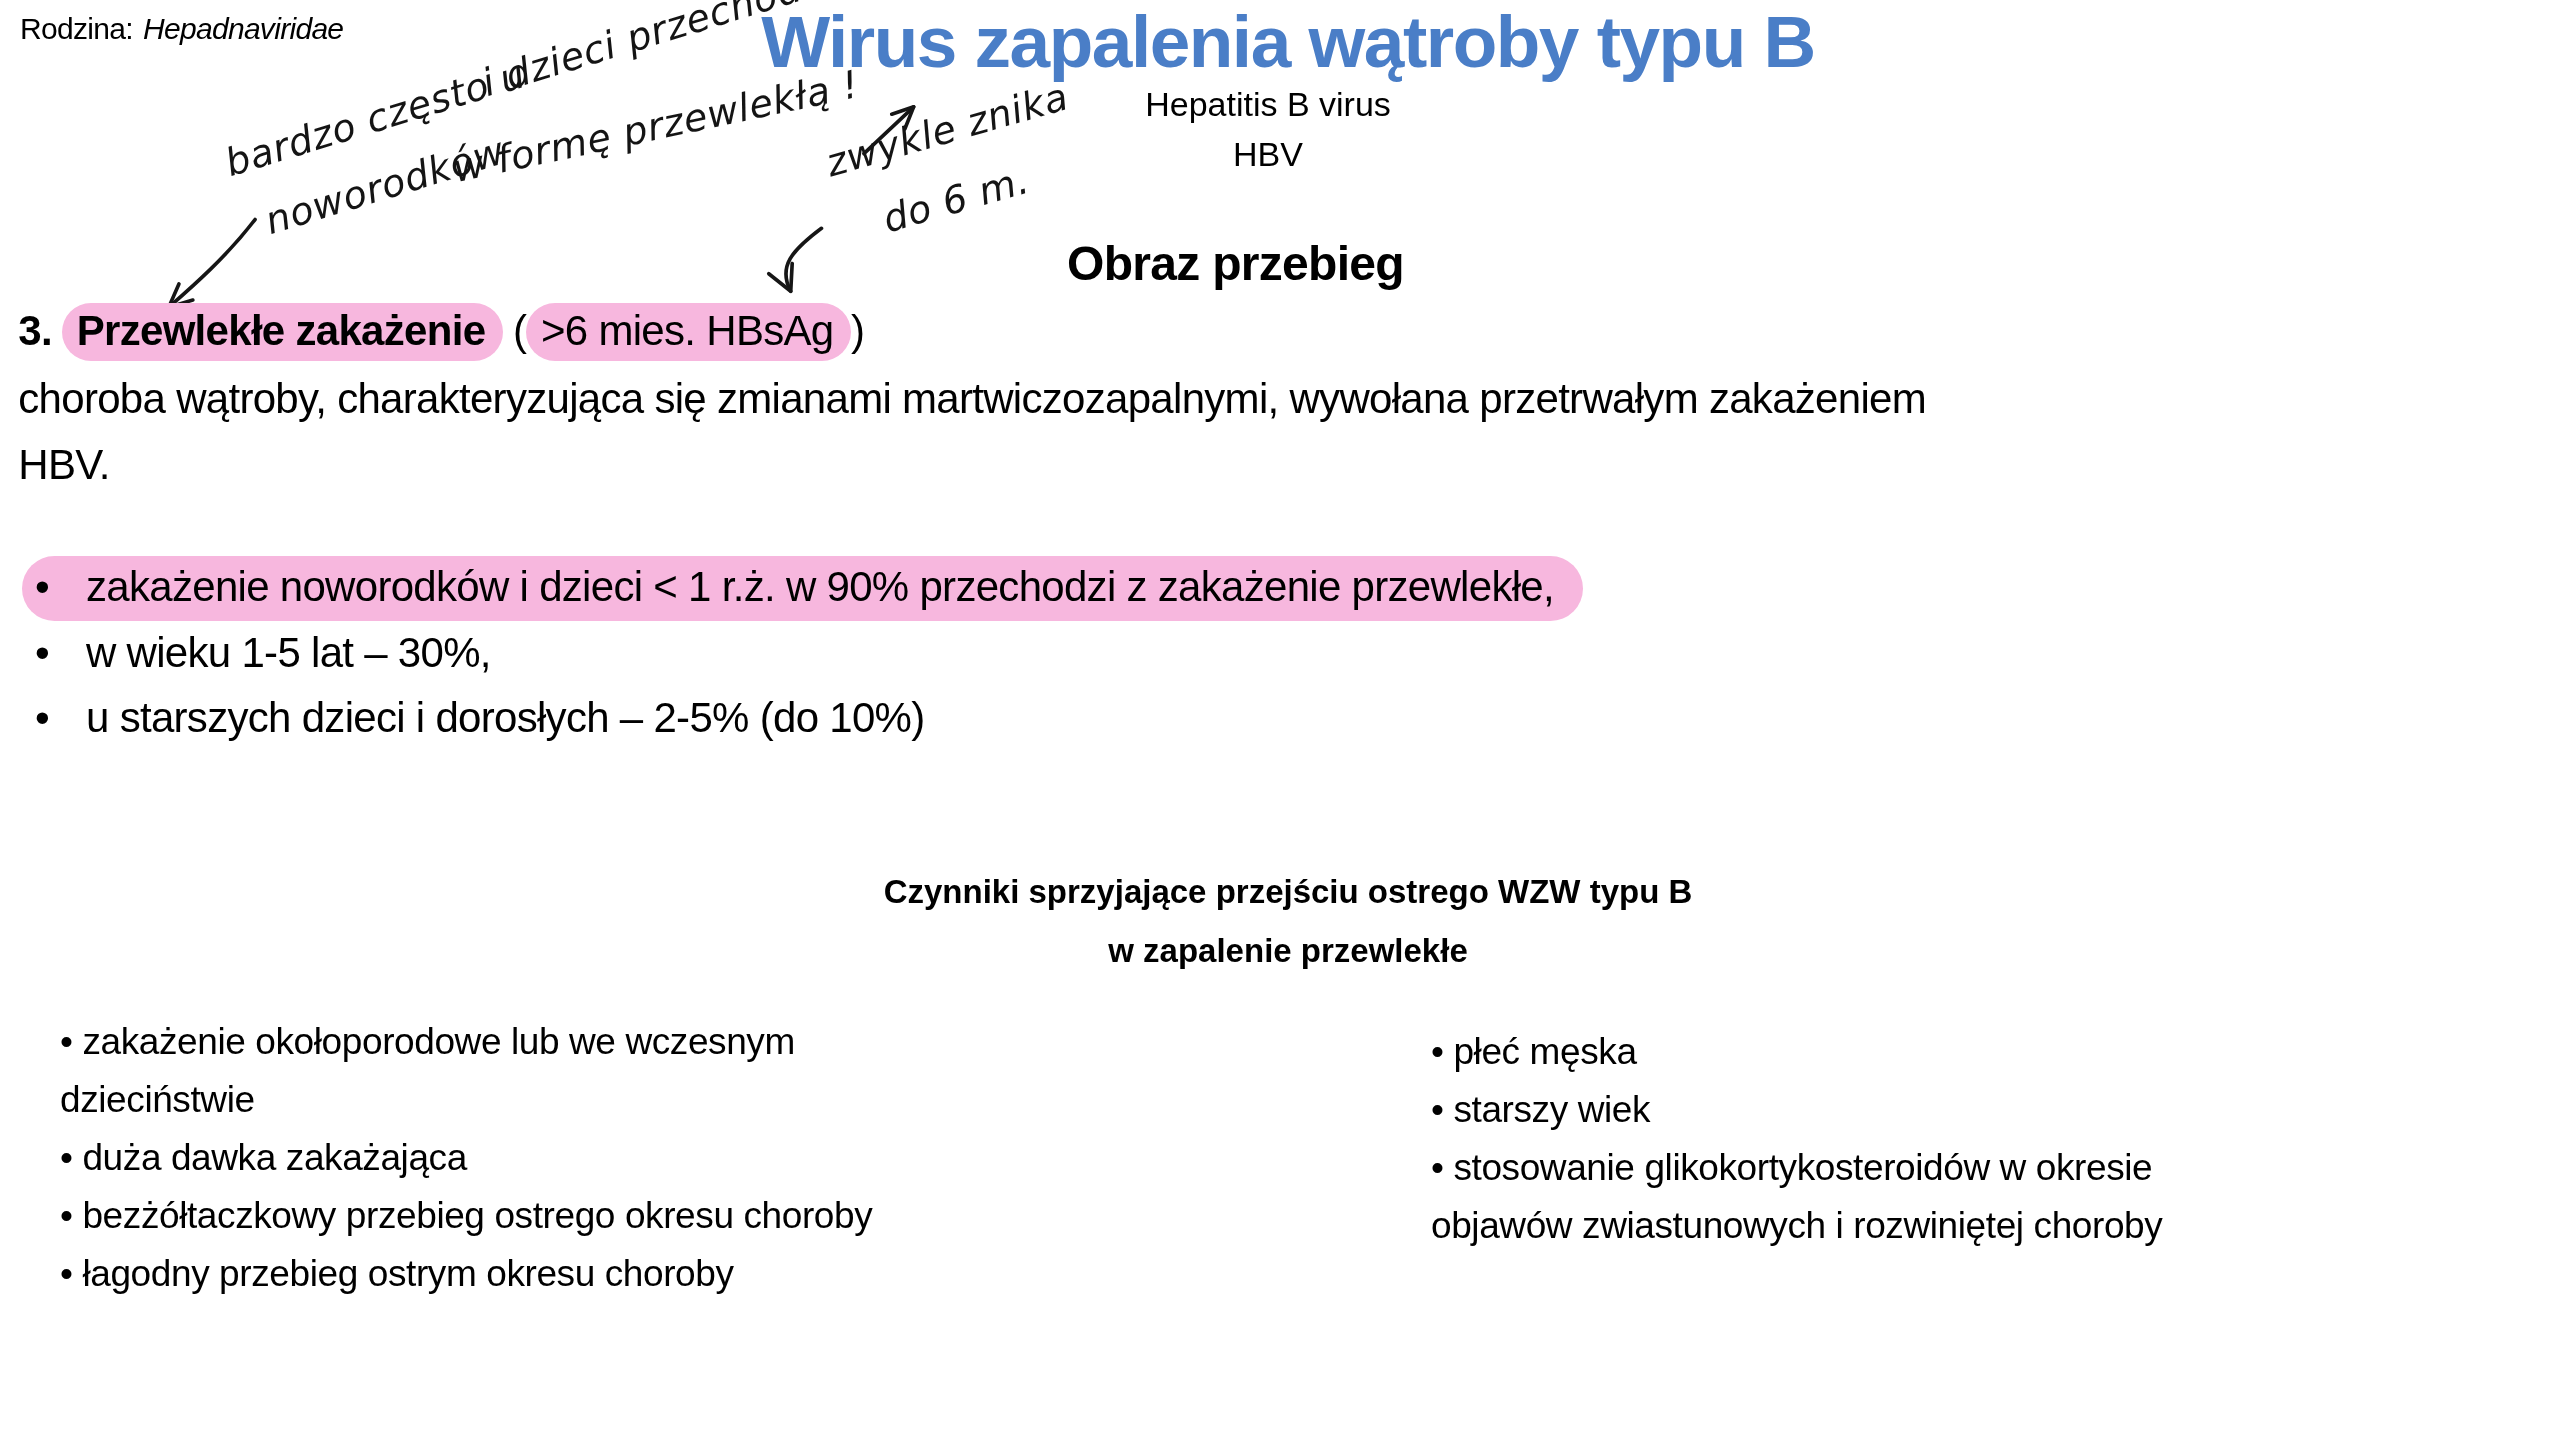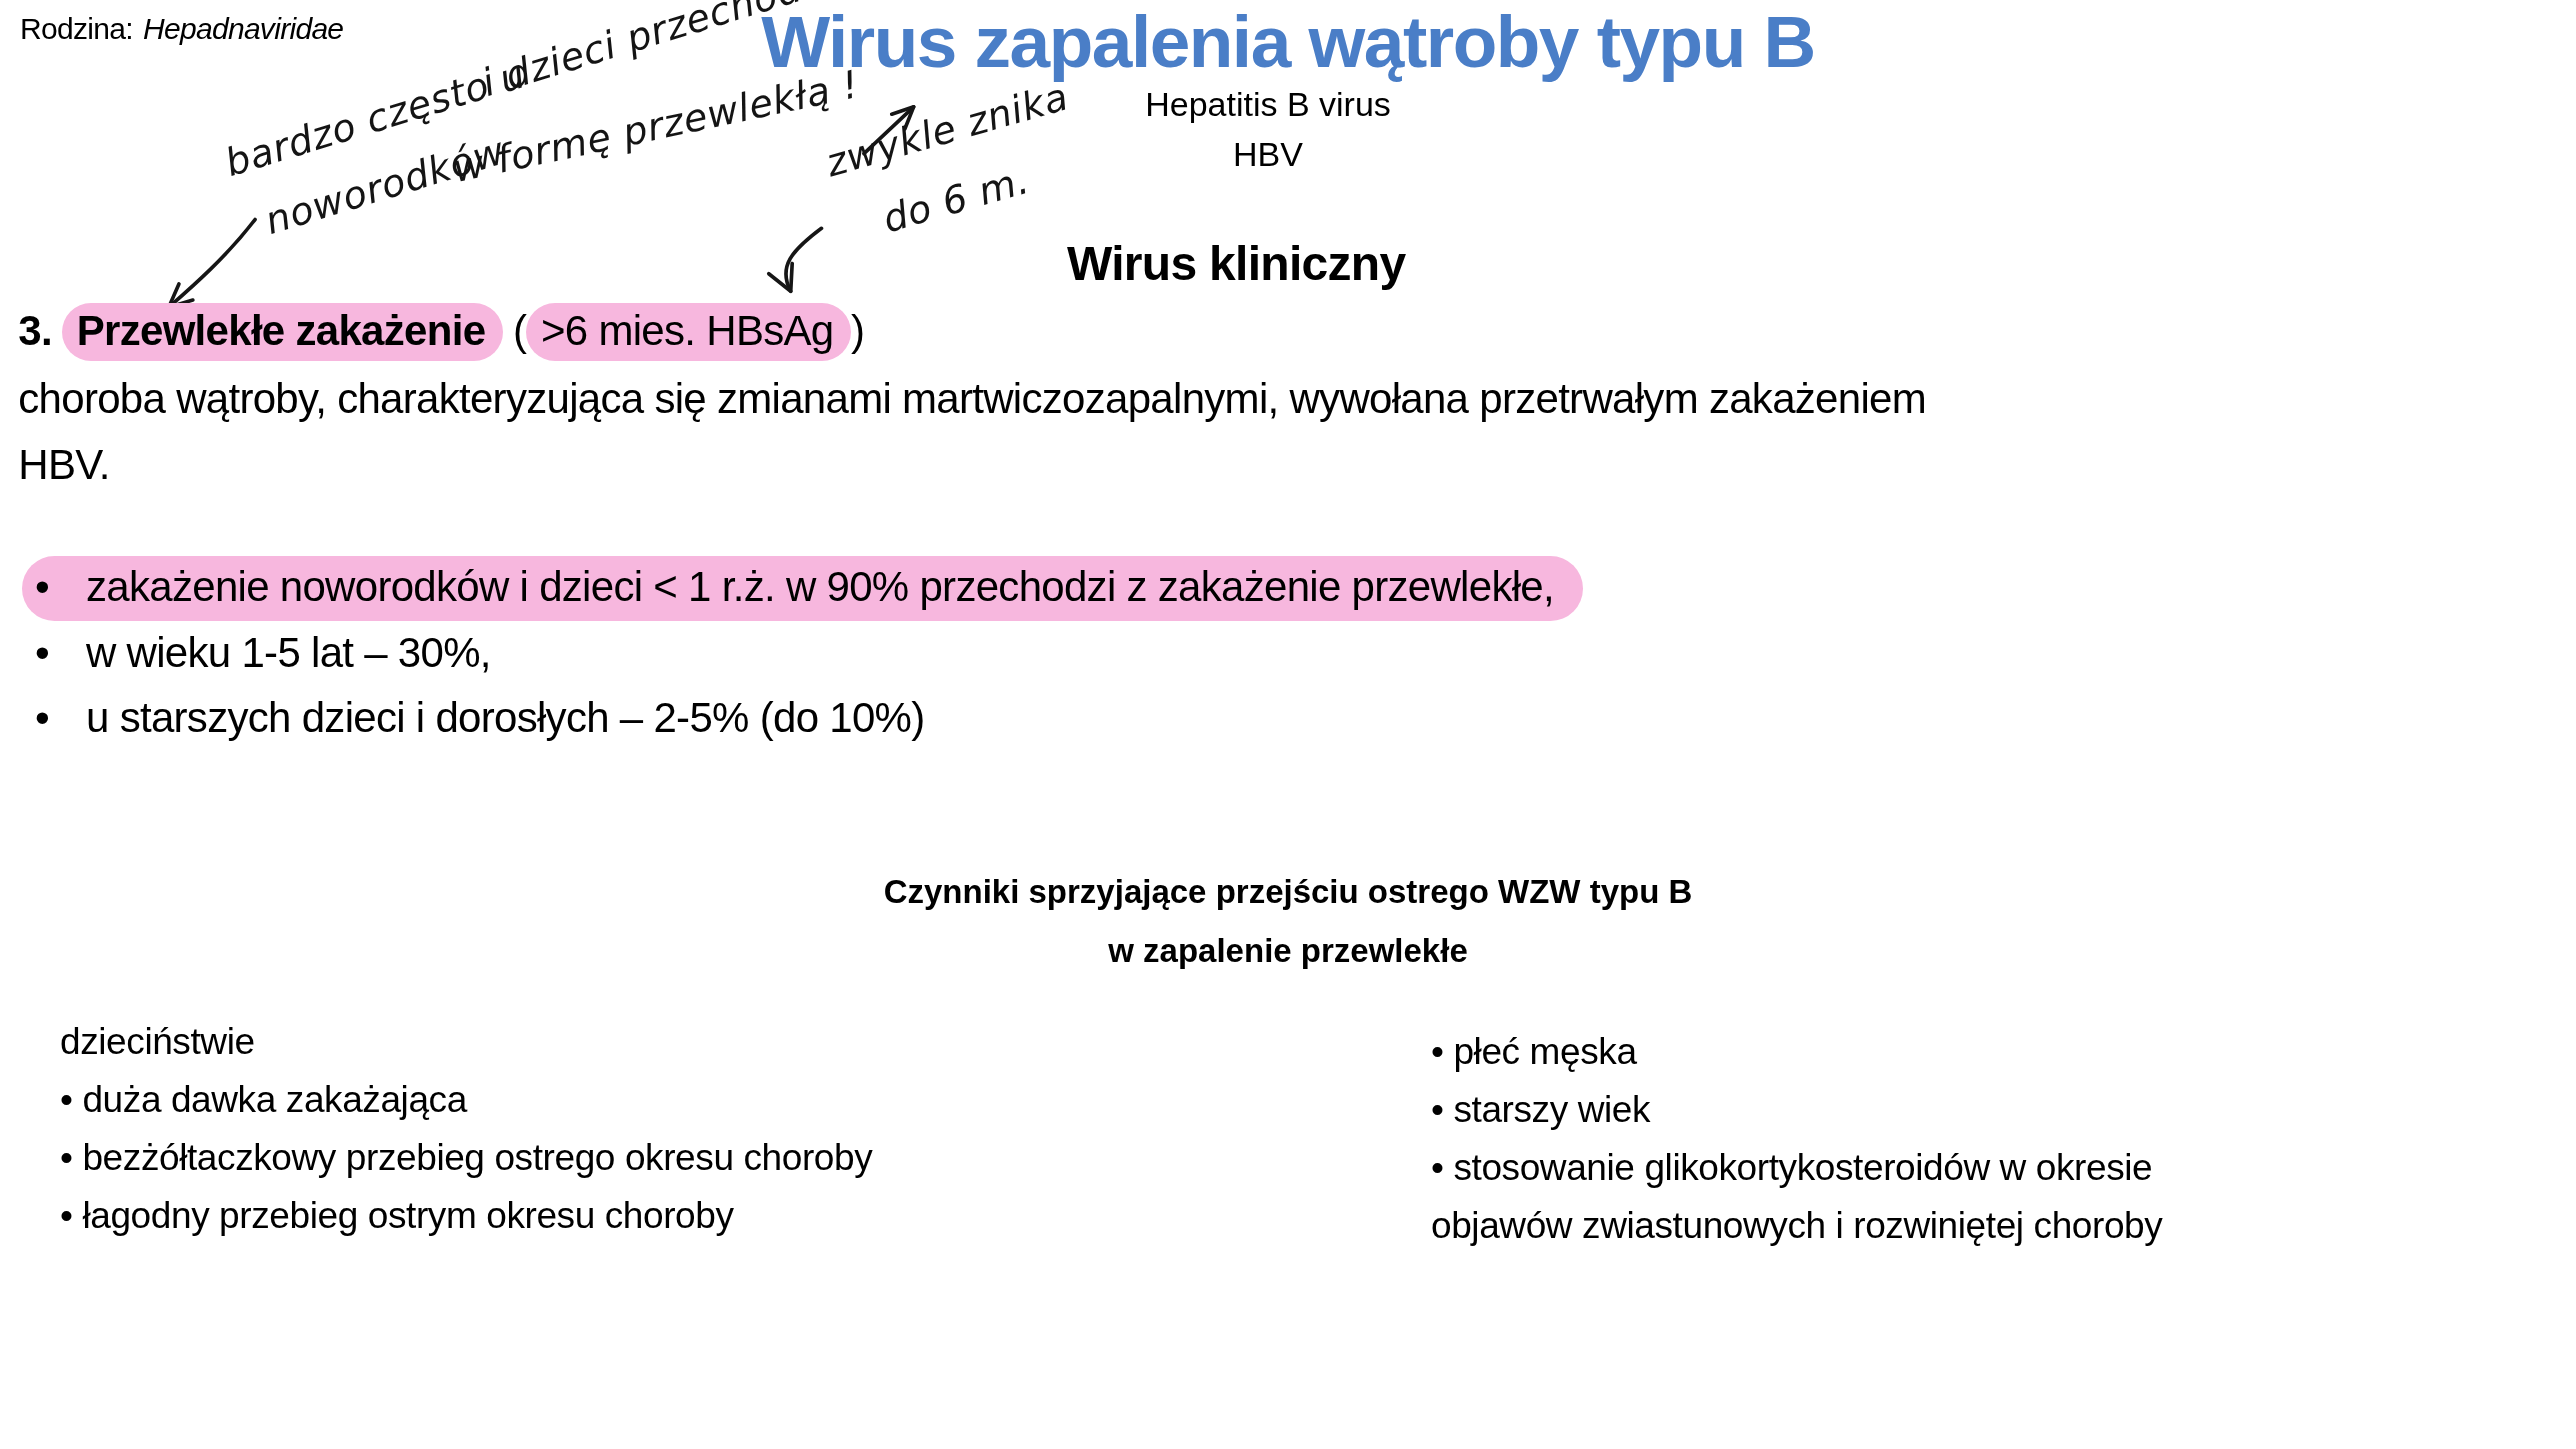--- a/index.html
+++ b/index.html
@@ -74,21 +74,21 @@
   <g fill="none" stroke="#161616" stroke-width="5" stroke-linecap="round" stroke-linejoin="round">
     <path d="M 348 300 C 308 352, 262 392, 230 420"></path>
     <path d="M 263 410 L 230 420 L 244 388"></path>
     <path d="M 1122 312 C 1082 342, 1062 364, 1080 398"></path>
     <path d="M 1082 360 L 1080 398 L 1050 374"></path>
     <path d="M 1180 210 L 1248 146"></path>
     <path d="M 1218 156 L 1248 146 L 1236 176"></path>
   </g>
 </svg>
 
-<div class="abs h-obraz nowrap">Wirus kliniczny</div>
+<div class="abs h-obraz nowrap">Obraz przebieg</div>
 
 <div class="abs bodytext line1 nowrap">
   <span class="b">3.</span><span class="sp"></span><span class="hl b">Przewlekłe zakażenie</span><span class="sp"></span><span>(</span><span class="hl">&gt;6 mies. HBsAg</span><span>)</span>
 </div>
 <div class="abs bodytext line2 nowrap">choroba wątroby, charakteryzująca się zmianami martwiczozapalnymi, wywołana przetrwałym zakażeniem</div>
 <div class="abs bodytext line3 nowrap">HBV.</div>
 
 <div class="abs mid-row row1">
   <span class="dot">•</span><span>zakażenie noworodków i dzieci &lt; 1 r.ż. w 90% przechodzi z zakażenie przewlekłe,</span>
 </div>
@@ -96,20 +96,21 @@
   <span class="dot">•</span><span>w wieku 1-5 lat – 30%,</span>
 </div>
 <div class="abs mid-row row3">
   <span class="dot">•</span><span>u starszych dzieci i dorosłych – 2-5% (do 10%)</span>
 </div>
 
 <div class="abs factors-h fh1">Czynniki sprzyjające przejściu ostrego WZW typu B</div>
 <div class="abs factors-h fh2">w zapalenie przewlekłe</div>
 
 <div class="abs col leftcol">
+  <div>• zakażenie okołoporodowe lub we wczesnym</div>
   <div>dzieciństwie</div>
   <div>• duża dawka zakażająca</div>
   <div>• bezżółtaczkowy przebieg ostrego okresu choroby</div>
   <div>• łagodny przebieg ostrym okresu choroby</div>
 </div>
 
 <div class="abs col rightcol">
   <div>• płeć męska</div>
   <div>• starszy wiek</div>
   <div>• stosowanie glikokortykosteroidów w okresie</div>

